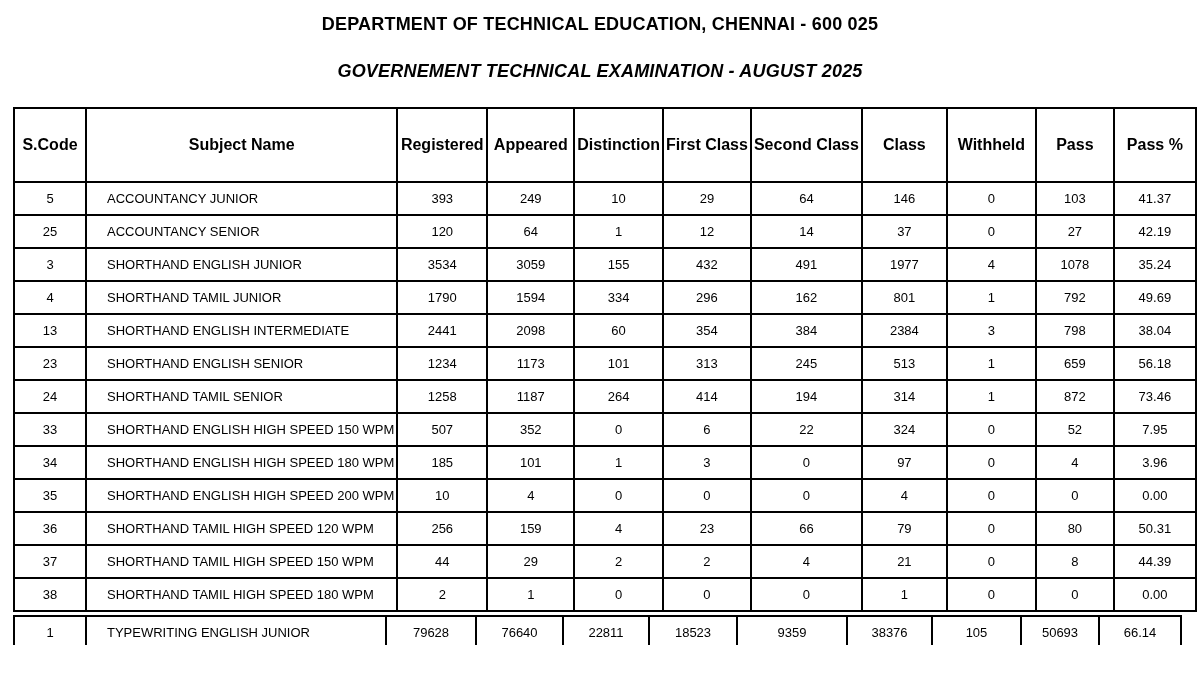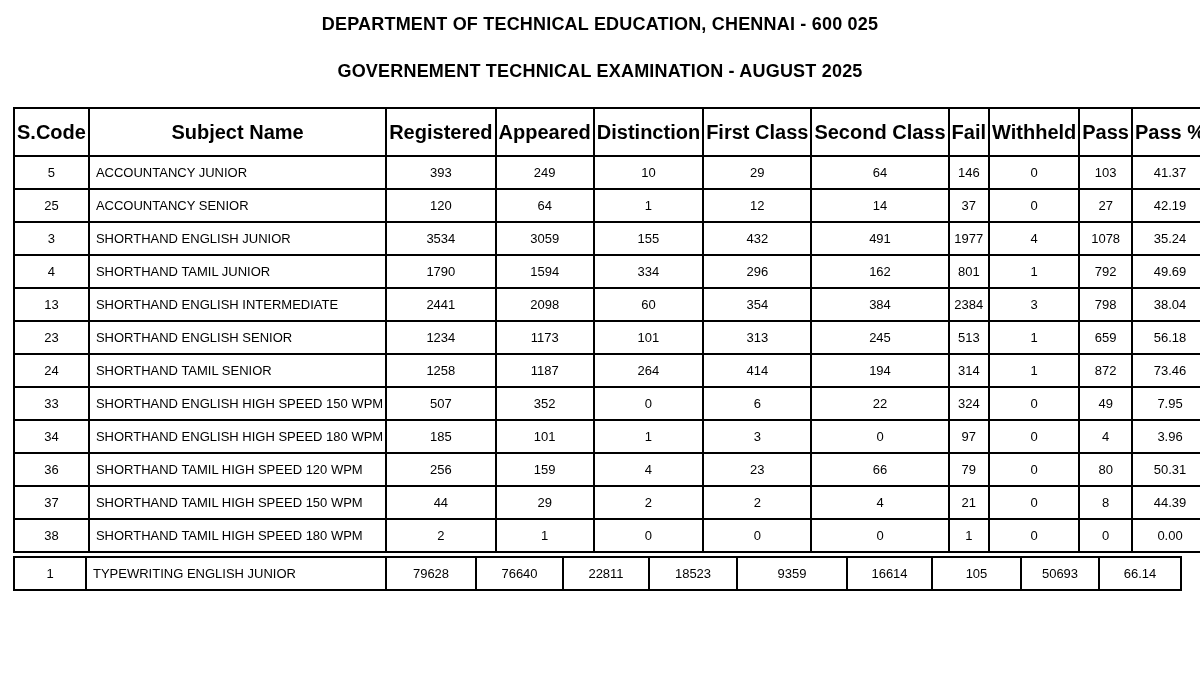--- a/index.html
+++ b/index.html
@@ -22,55 +22,55 @@
     text-align: center;
   }
   .title-line {
     font-size: 18px;
     font-weight: bold;
     letter-spacing: 0.2px;
     color: #000000;
     margin: 0;
   }
   .title-1 { padding-top: 14px; }
-  .title-2 { padding-top: 26px; }
+  .title-2 { padding-top: 26px; font-style: italic; }
   .title-3 { padding-top: 27px; }
 
   table.stats {
     border-collapse: collapse;
     table-layout: fixed;
     margin-left: 13px;
     margin-top: 25px;
     background: #ffffff;
   }
   table.stats.continued {
     margin-top: 3px;
   }
   table.stats th, table.stats td {
     border: 2px solid #000000;
     overflow: hidden;
     white-space: nowrap;
   }
   table.stats th {
-    font-size: 20px;
+    font-size: 16px;
     font-weight: bold;
     text-align: center;
     height: 40px;
-    padding: 3px 2px;
+    padding: 16px 2px;
   }
   table.stats td {
     font-size: 13px;
     font-weight: normal;
     text-align: center;
     height: 31px;
     padding: 0 2px;
   }
   table.stats td.subject {
     text-align: left;
-    padding-left: 6px;
+    padding-left: 20px;
   }
   col.c-scode   { width: 72px; }
   col.c-subject { width: 300px; }
   col.c-reg     { width: 90px; }
   col.c-app     { width: 87px; }
   col.c-dist    { width: 86px; }
   col.c-first   { width: 88px; }
   col.c-second  { width: 110px; }
   col.c-fail    { width: 85px; }
   col.c-with    { width: 89px; }
@@ -103,21 +103,21 @@
     </colgroup>
     <thead>
         <tr>
           <th>S.Code</th>
           <th>Subject Name</th>
           <th>Registered</th>
           <th>Appeared</th>
           <th>Distinction</th>
           <th>First Class</th>
           <th>Second Class</th>
-          <th>Fail</th>
+          <th>Class</th>
           <th>Withheld</th>
           <th>Pass</th>
           <th>Pass %</th>
         </tr>
       </thead>
     <tbody>
         <tr>
           <td>5</td>
           <td class="subject">ACCOUNTANCY JUNIOR</td>
           <td>393</td>
@@ -211,35 +211,48 @@
         <tr>
           <td>33</td>
           <td class="subject">SHORTHAND ENGLISH HIGH SPEED 150 WPM</td>
           <td>507</td>
           <td>352</td>
           <td>0</td>
           <td>6</td>
           <td>22</td>
           <td>324</td>
           <td>0</td>
-          <td>49</td>
+          <td>52</td>
           <td>7.95</td>
         </tr>
         <tr>
           <td>34</td>
           <td class="subject">SHORTHAND ENGLISH HIGH SPEED 180 WPM</td>
           <td>185</td>
           <td>101</td>
           <td>1</td>
           <td>3</td>
           <td>0</td>
           <td>97</td>
           <td>0</td>
           <td>4</td>
           <td>3.96</td>
+        </tr>
+        <tr>
+          <td>35</td>
+          <td class="subject">SHORTHAND ENGLISH HIGH SPEED 200 WPM</td>
+          <td>10</td>
+          <td>4</td>
+          <td>0</td>
+          <td>0</td>
+          <td>0</td>
+          <td>4</td>
+          <td>0</td>
+          <td>0</td>
+          <td>0.00</td>
         </tr>
         <tr>
           <td>36</td>
           <td class="subject">SHORTHAND TAMIL HIGH SPEED 120 WPM</td>
           <td>256</td>
           <td>159</td>
           <td>4</td>
           <td>23</td>
           <td>66</td>
           <td>79</td>
@@ -292,21 +305,21 @@
     </colgroup>
     <tbody>
         <tr>
           <td>1</td>
           <td class="subject">TYPEWRITING ENGLISH JUNIOR</td>
           <td>79628</td>
           <td>76640</td>
           <td>22811</td>
           <td>18523</td>
           <td>9359</td>
-          <td>16614</td>
+          <td>38376</td>
           <td>105</td>
           <td>50693</td>
           <td>66.14</td>
         </tr>
       </tbody>
   </table>
 
 </div>
 
 </body></html>

